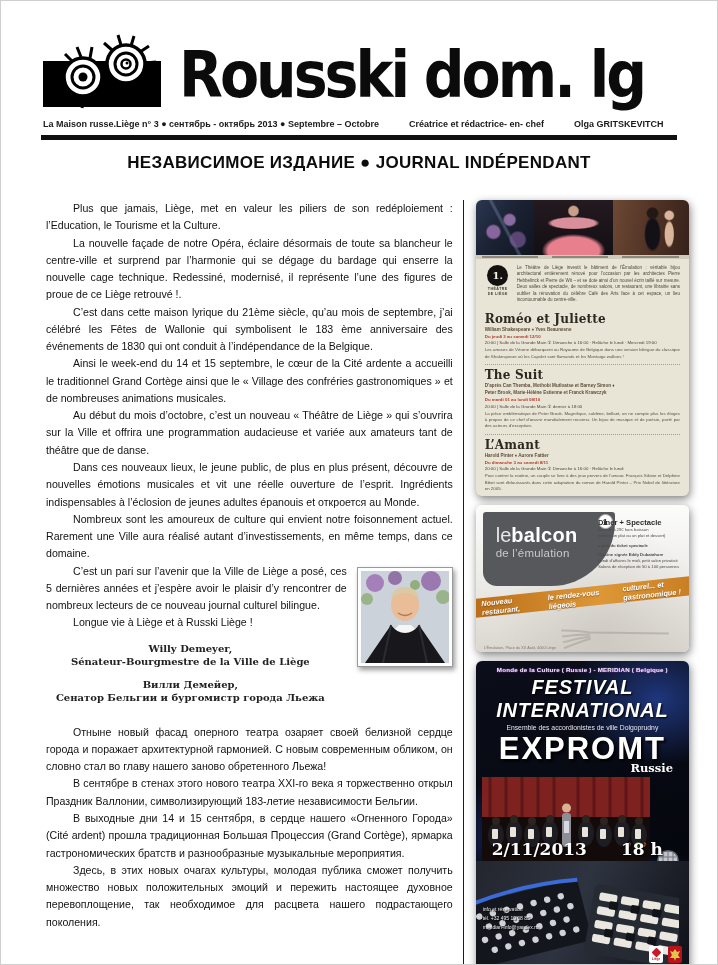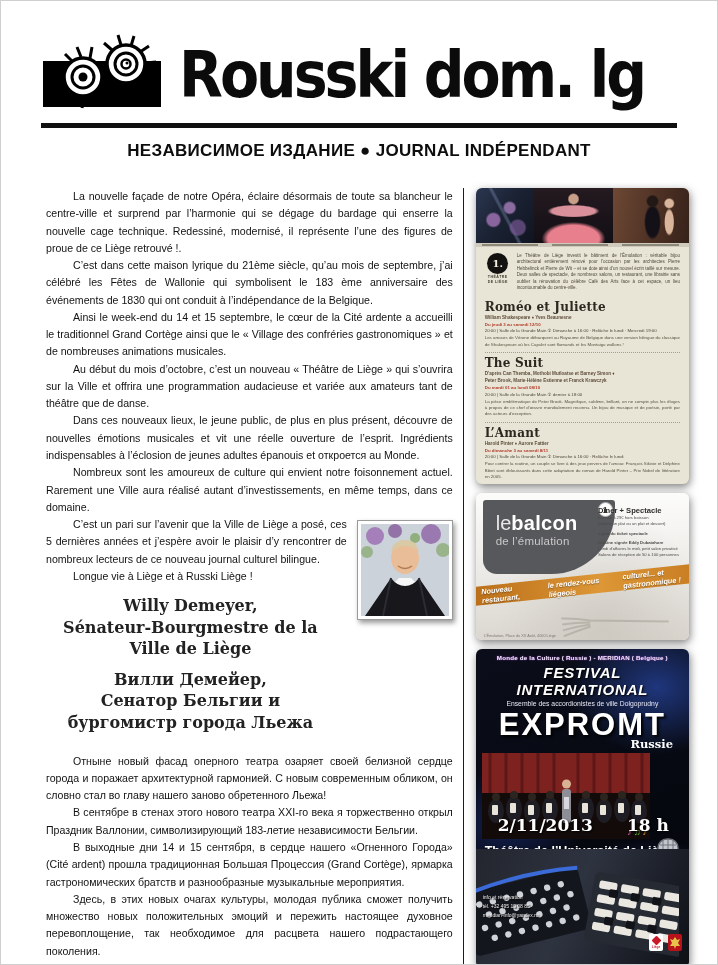--- a/index.html
+++ b/index.html
@@ -24,21 +24,21 @@
   .main { display:flex; padding:27px 28px 0 45px; }
   .col-left { width:421px; padding-right:10px; border-right:1.5px solid #1c1c1c;
               font-size:10.6px; line-height:1.63; text-align:justify; color:#121212; }
   .col-left p { text-indent:27px; margin:0; }
   .col-right { width:215px; margin-left:12px; display:flex; flex-direction:column; gap:9px; }
 
   .portrait { float:right; width:96px; height:100px; margin:4px 0 4px 10px; background:#fff;
               border:1px solid #9a9a9a; padding:3px; box-shadow:2px 3px 5px rgba(0,0,0,.4); }
   .portrait svg { display:block; }
   .signature { text-align:center; margin:10px 118px 0 0; font-family:"DejaVu Serif", serif;
-               font-weight:bold; font-size:16px; line-height:1.35; color:#222; }
+               font-weight:bold; font-size:10px; line-height:1.35; color:#222; }
   .signature .sig-gap { height:9px; }
   .clear { clear:both; }
   .ru-section { margin-top:19px; }
 
   
   .poster { border-radius:6px; box-shadow:1px 3px 8px rgba(0,0,0,.5); overflow:hidden; position:relative; flex:none; }
 
   
   .p1 { height:296px; background:#e9e5d6; display:flex; flex-direction:column; }
   .p1-photos { display:flex; height:110px; }
@@ -105,32 +105,32 @@
 
   
   .p3 { height:318px; background:
         radial-gradient(ellipse 60% 30% at 85% 12%, rgba(50,90,210,.55), transparent 70%),
         radial-gradient(ellipse 50% 25% at 15% 55%, rgba(40,70,180,.40), transparent 70%),
         radial-gradient(ellipse 55% 22% at 80% 75%, rgba(60,100,220,.35), transparent 70%),
         linear-gradient(160deg,#0b0e1a 0%,#060810 55%,#04050b 100%);
         color:#fff; padding:5px 6px 0; }
   .p3-topline { text-align:center; font-size:6.2px; font-weight:bold; color:#efe8f6;
                 text-shadow:0 0 2px #7a3aa0, 0 0 1px #7a3aa0; letter-spacing:.2px; }
-  .p3-title1 { text-align:center; font-size:15px; font-weight:bold; font-style:italic;
+  .p3-title1 { text-align:center; font-size:20px; font-weight:bold; font-style:italic;
                letter-spacing:.8px; margin-top:3px; text-shadow:1px 1px 2px #000; }
   .p3-sub { text-align:center; font-size:6.8px; margin-top:2px; color:#e6e6f2; }
   .p3-title2 { text-align:center; font-family:Liberation Sans, sans-serif; font-weight:bold;
                font-size:31px; letter-spacing:2px; line-height:1; margin-top:2px;
                text-shadow:2px 2px 3px #000; }
   .p3-country { text-align:right; padding-right:10px; font-family:"DejaVu Serif", serif;
                 font-weight:bold; font-size:11.5px; margin-top:-3px; }
   .p3-photo { width:168px; height:86px; margin-top:2px; position:relative; }
   .p3-datetime { display:flex; gap:34px; margin-top:-24px; position:relative; z-index:2;
                  font-family:"DejaVu Serif", serif; font-weight:bold; font-size:17px;
-                 padding-left:16px; text-shadow:1px 1px 2px #000; }
+                 padding-left:10px; text-shadow:1px 1px 2px #000; }
   .p3-venue { font-size:12.5px; font-weight:bold; margin-top:9px; padding-left:3px; text-shadow:1px 1px 2px #000; }
   .p3-address { font-size:8.2px; margin-top:5px; padding-left:3px; color:#f0f0f5; }
   .p3-music { position:absolute; right:46px; top:210px; text-align:center; color:rgba(195,205,225,.55); }
   .p3-music .m1 { font-size:8.5px; letter-spacing:2px; }
   .p3-music .m2 { font-size:2.8px; letter-spacing:.6px; }
   .p3-paf { font-size:4.8px; text-align:right; padding-right:44px; margin-top:3px; color:#e9e9f0; }
   .p3-mic { position:absolute; right:3px; top:188px; }
   .p3-notes { position:absolute; right:40px; top:178px; font-size:9px; letter-spacing:2px; }
   .p3-notes .n1 { color:#e060a8; } .p3-notes .n2 { color:#72c23e; } .p3-notes .n3 { color:#e8a030; }
   .p3-keys { position:absolute; left:0; right:0; bottom:0; height:118px; overflow:hidden;
@@ -164,27 +164,33 @@
         <circle cx="81" cy="33" r="19" fill="#fff" stroke="#000" stroke-width="3.5"></circle>
         <circle cx="81" cy="33" r="11" fill="none" stroke="#000" stroke-width="3"></circle>
         <circle cx="81" cy="33" r="4.5" fill="#fff" stroke="#000" stroke-width="2.5"></circle>
         <circle cx="82" cy="32" r="1.5" fill="#000"></circle>
         <path d="M52,58 q6,8 14,6" stroke="#000" stroke-width="3" fill="none"></path>
       </svg>
     </div>
     <div class="mast-title">Rousski dom. lg</div>
   </div>
 
+  <div class="issue-line">
+    <span>La  Maison  russe.Liège n° 3  ●  сентябрь - октябрь 2013 ● Septembre – Octobre</span>
+    <span>Créatrice et rédactrice- en- chef</span>
+    <span>Olga GRITSKEVITCH</span>
+  </div>
 
   <div class="rule"></div>
   <div class="subtitle">НЕЗАВИСИМОЕ ИЗДАНИЕ   ●   JOURNAL INDÉPENDANT</div>
 
   <div class="main">
 
     <div class="col-left">
+      <p>Plus que jamais, Liège, met en valeur les piliers de son redéploiement : l’Education, le Tourisme et la Culture.</p>
       <p>La nouvelle façade de notre Opéra, éclaire désormais de toute sa blancheur le centre-ville et surprend par l’harmonie qui se dégage du bardage qui enserre la nouvelle cage technique. Redessiné, modernisé, il représente l’une des figures de proue de ce Liège retrouvé !.</p>
       <p>C’est dans cette maison lyrique du 21ème siècle, qu’au mois de septembre, j’ai célébré les Fêtes de Wallonie qui symbolisent le 183 ème anniversaire des événements de 1830 qui ont conduit à l’indépendance de la Belgique.</p>
       <p>Ainsi le week-end du 14 et 15 septembre, le cœur de la Cité ardente a accueilli le traditionnel Grand Cortège ainsi que le « Village des confréries gastronomiques » et de nombreuses animations musicales.</p>
       <p>Au début du mois d’octobre, c’est un nouveau « Théâtre de Liège » qui s’ouvrira sur la Ville et offrira une programmation audacieuse et variée aux amateurs tant de théâtre que de danse.</p>
       <p>Dans ces nouveaux lieux, le jeune public, de plus en plus présent, découvre de nouvelles émotions musicales et vit une réelle ouverture de l’esprit. Ingrédients indispensables à l’éclosion de jeunes adultes épanouis et откроется au Monde.</p>
       <p>Nombreux sont les amoureux de culture qui envient notre foisonnement actuel. Rarement une Ville aura réalisé autant d’investissements, en même temps, dans ce domaine.</p>
 
       <div class="portrait">
         <svg width="88" height="92" viewBox="0 0 88 92">
           <rect width="88" height="92" fill="#ccd2da"></rect>

